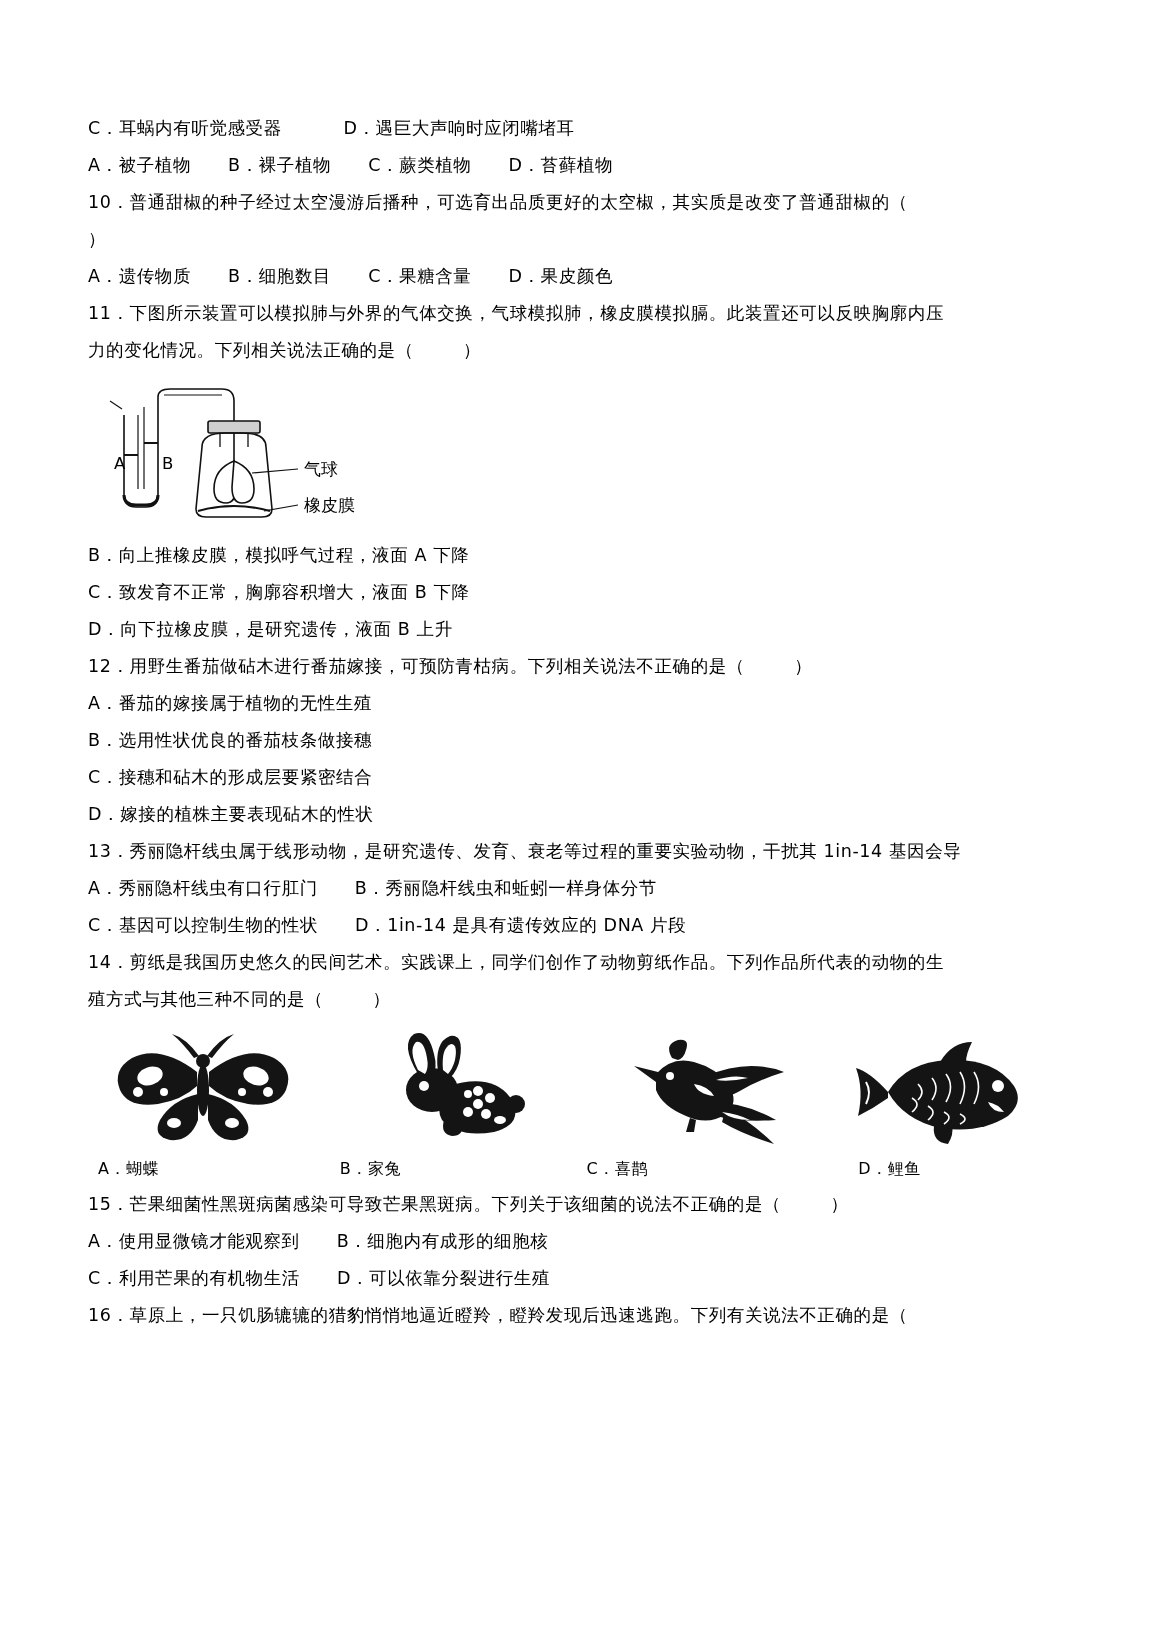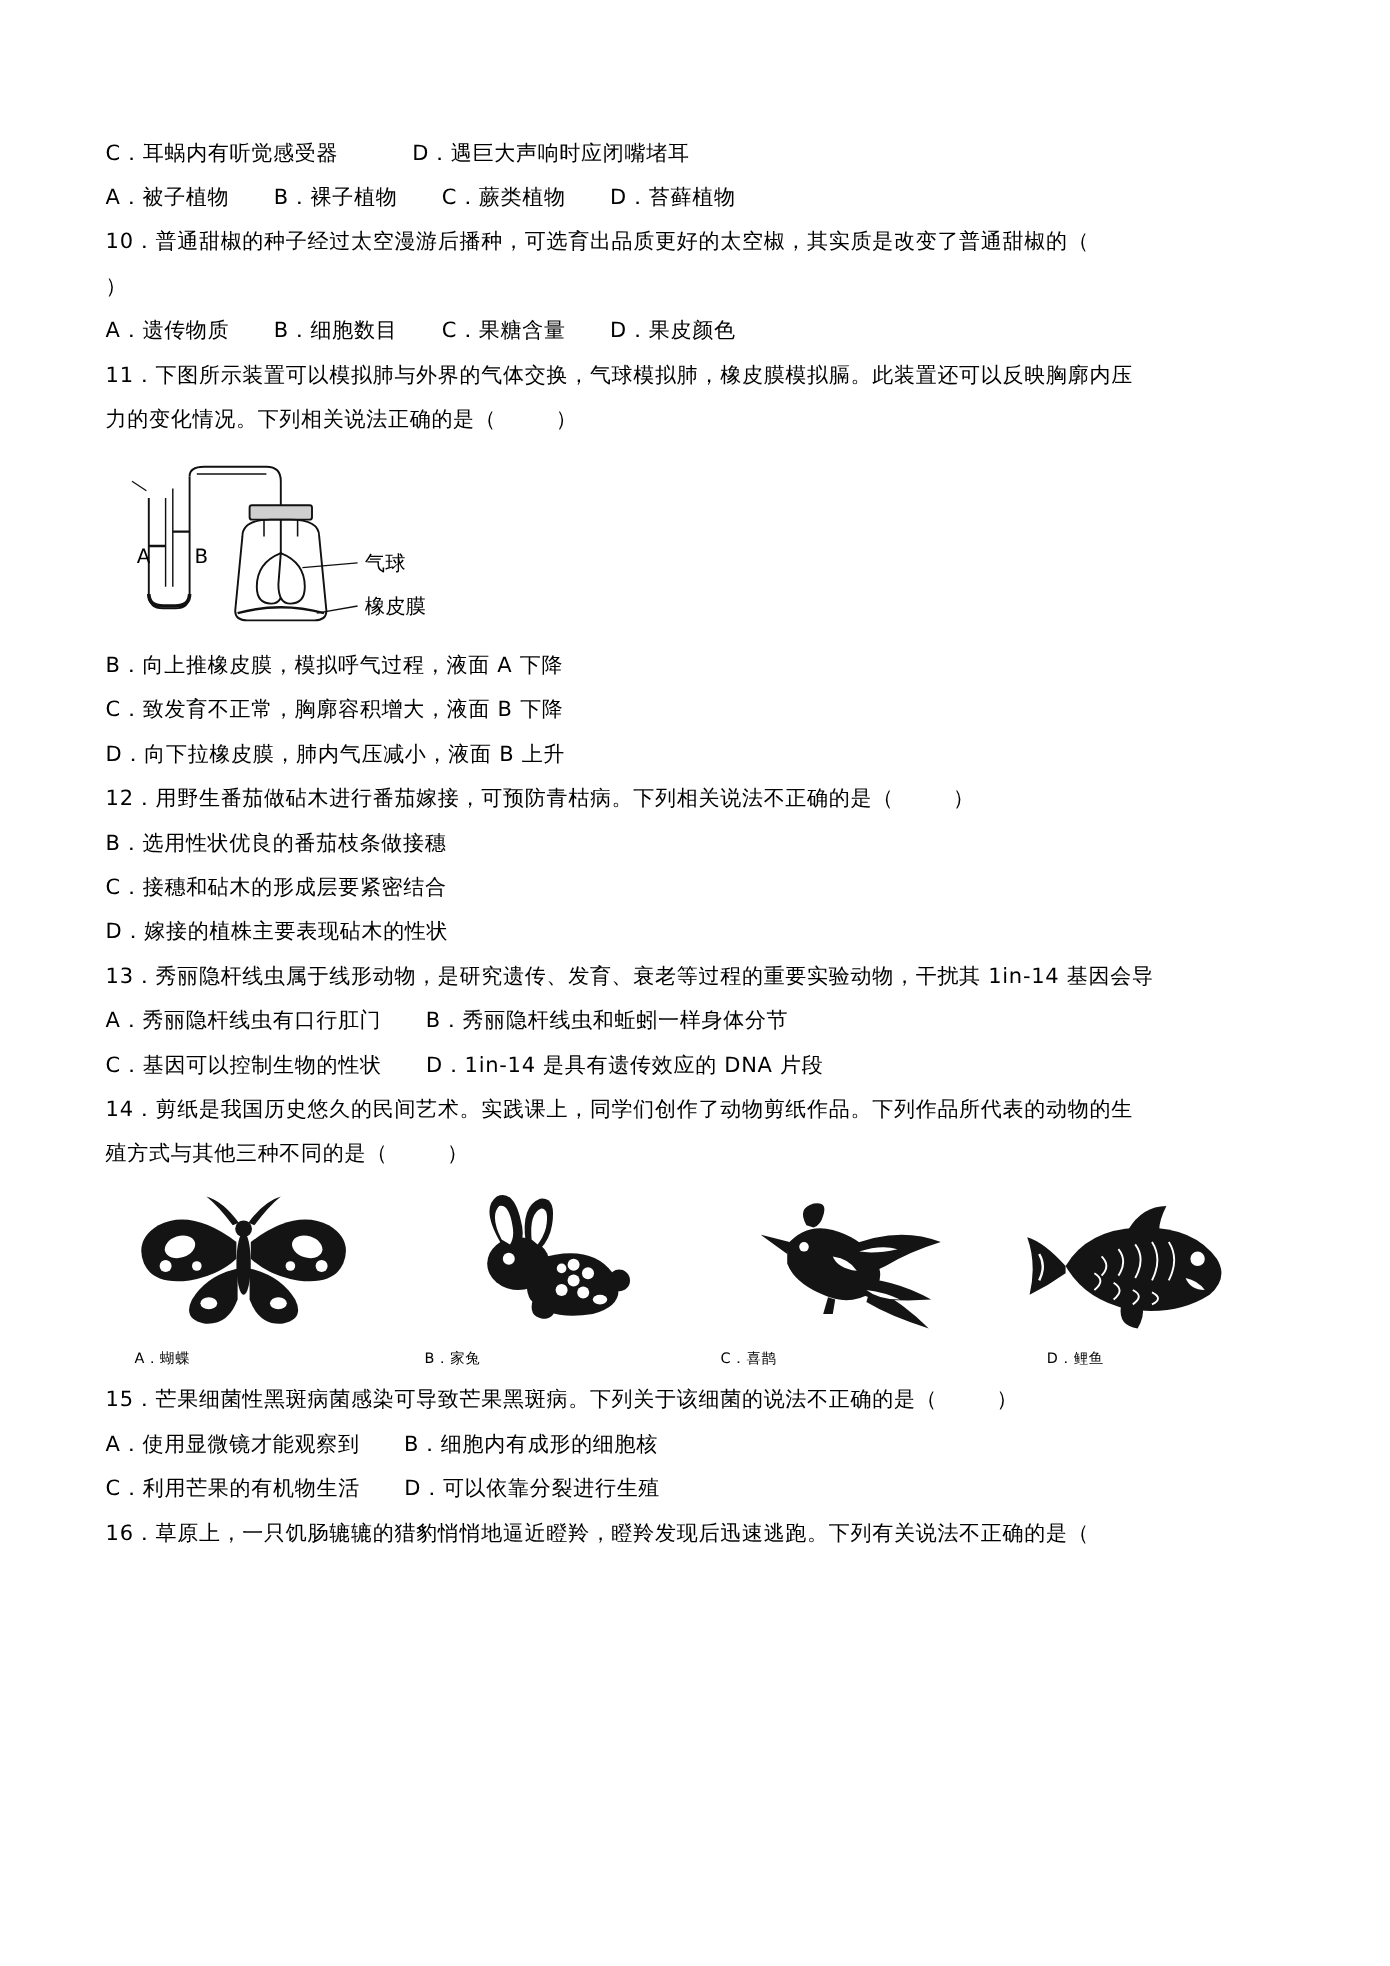--- a/index.html
+++ b/index.html
@@ -63,22 +63,22 @@
   }
   .papercut {
     width: 210px;
     height: 120px;
     position: relative;
   }
   .papercut svg { display: block; }
   .opt-labels {
     display: flex;
     width: 960px;
-    margin-left: 16px;
-    font-size: 12px;
+    margin-left: 2px;
+    font-size: 16px;
     letter-spacing: 0.6px;
     line-height: 34px;
   }
   .opt-labels span {
     width: 240px;
     display: inline-block;
   }
   .opt-labels span:nth-child(1){ padding-left: 8px;}
   .opt-labels span:nth-child(2){ padding-left: 50px;}
   .opt-labels span:nth-child(3){ padding-left: 55px;}
@@ -137,23 +137,24 @@
           <text x="12" y="92" class="fig-label" font-size="17" font-family="DejaVu Sans, sans-serif" fill="#000">A</text>
           <text x="60" y="92" class="fig-label" font-size="17" font-family="DejaVu Sans, sans-serif" fill="#000">B</text>
           <text x="202" y="98" font-size="17" font-family="DejaVu Sans, sans-serif" fill="#000">气球</text>
           <text x="202" y="134" font-size="17" font-family="DejaVu Sans, sans-serif" fill="#000">橡皮膜</text>
         </svg>
       </div>
     </div>
 
     <div class="line">B．向上推橡皮膜，模拟呼气过程，液面 A 下降</div>
     <div class="line">C．致发育不正常，胸廓容积增大，液面 B 下降</div>
-    <div class="line">D．向下拉橡皮膜，肺内气压减小，液面 B 上升</div>
+    <div class="line">D．向下拉橡皮膜，是研究遗传，液面 B 上升</div>
 
     <div class="line">12．用野生番茄做砧木进行番茄嫁接，可预防青枯病。下列相关说法不正确的是（        ）</div>
+    <div class="line">A．番茄的嫁接属于植物的无性生殖</div>
     <div class="line">B．选用性状优良的番茄枝条做接穗</div>
     <div class="line">C．接穗和砧木的形成层要紧密结合</div>
     <div class="line">D．嫁接的植株主要表现砧木的性状</div>
 
     <div class="line">13．秀丽隐杆线虫属于线形动物，是研究遗传、发育、衰老等过程的重要实验动物，干扰其 1in-14 基因会导</div>
     <div class="line">A．秀丽隐杆线虫有口行肛门      B．秀丽隐杆线虫和蚯蚓一样身体分节</div>
     <div class="line">C．基因可以控制生物的性状      D．1in-14 是具有遗传效应的 DNA 片段</div>
 
     <div class="line">14．剪纸是我国历史悠久的民间艺术。实践课上，同学们创作了动物剪纸作品。下列作品所代表的动物的生</div>
     <div class="line">殖方式与其他三种不同的是（        ）</div>

